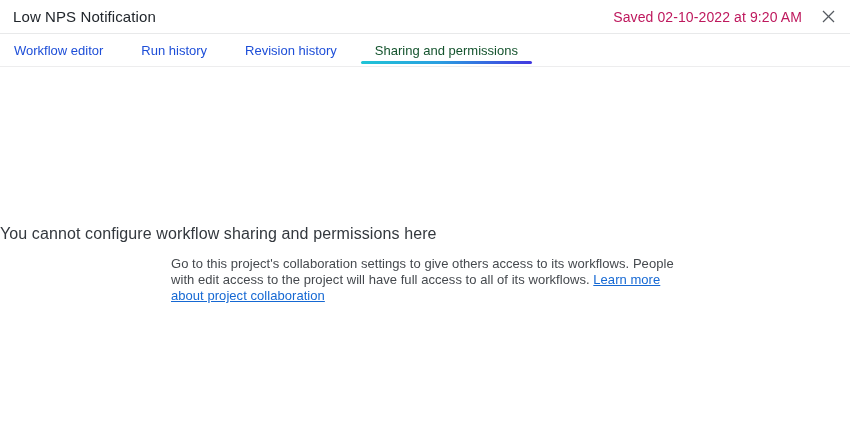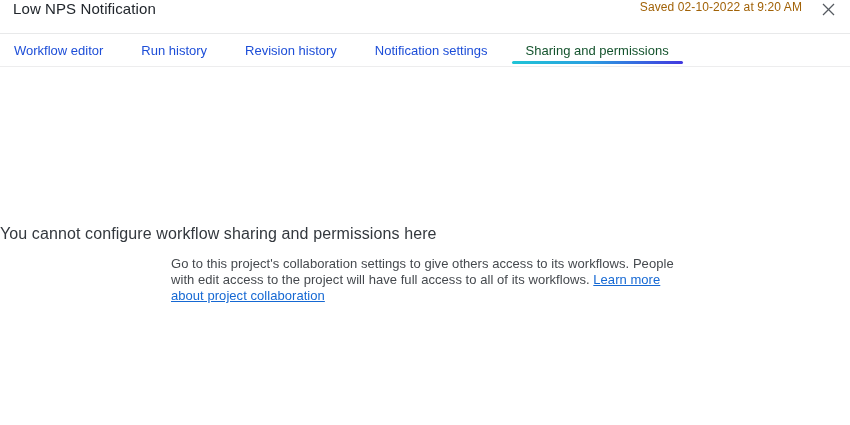--- a/index.html
+++ b/index.html
@@ -7,35 +7,36 @@
   body {
     background: #ffffff;
     font-family: "Liberation Sans", sans-serif;
     overflow: hidden;
     position: relative;
   }
 
   
   .header {
     display: flex;
+    align-items: center;
     height: 34px;
     padding: 0 13px 0 13px;
     border-bottom: 1px solid #e8e9ea;
     background: #ffffff;
   }
   .header-title {
     font-size: 15px;
     color: #21262c;
     font-weight: 400;
     letter-spacing: 0.1px;
   }
   .saved-status {
     margin-left: auto;
-    font-size: 12px;
-    color: #a16207;
+    font-size: 14px;
+    color: #be185d;
     letter-spacing: 0.1px;
   }
   .close-btn {
     margin-left: 17px;
     width: 18px;
     height: 18px;
     display: flex;
     align-items: center;
     justify-content: center;
     background: transparent;
@@ -114,20 +115,19 @@
         <line x1="12" y1="1" x2="1" y2="12" stroke="#565b61" stroke-width="1.3"></line>
       </svg>
     </span>
   </button>
 </div>
 
 <div class="tabbar">
   <div class="tab">Workflow editor</div>
   <div class="tab">Run history</div>
   <div class="tab">Revision history</div>
-  <div class="tab">Notification settings</div>
   <div class="tab active">Sharing and permissions</div>
 </div>
 
 <div class="content">
   <div class="content-heading">You cannot configure workflow sharing and permissions here</div>
   <p class="content-body"><span>Go to this project's collaboration settings to give others access to its workflows. People with edit access to the project will have full access to all of its workflows. </span><a>Learn more about project collaboration</a></p>
 </div>
 
 </body></html>

